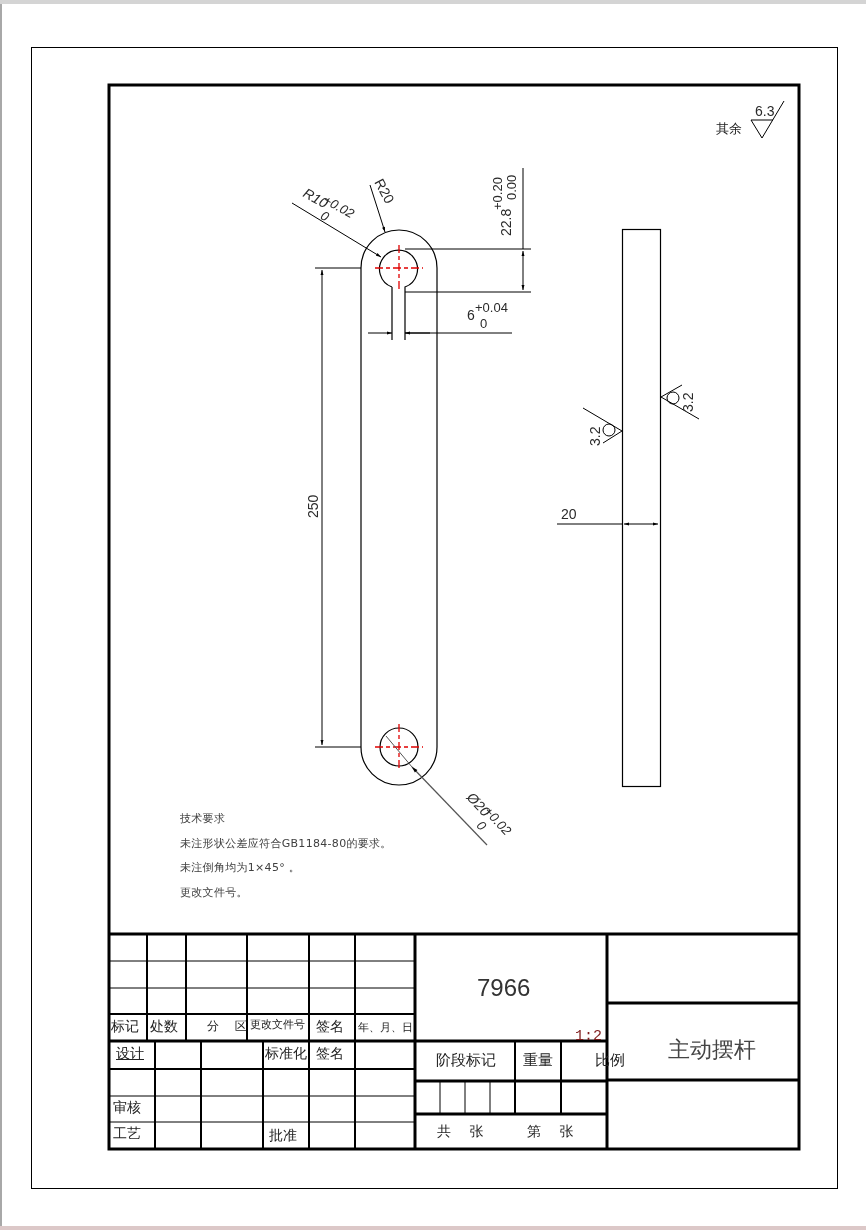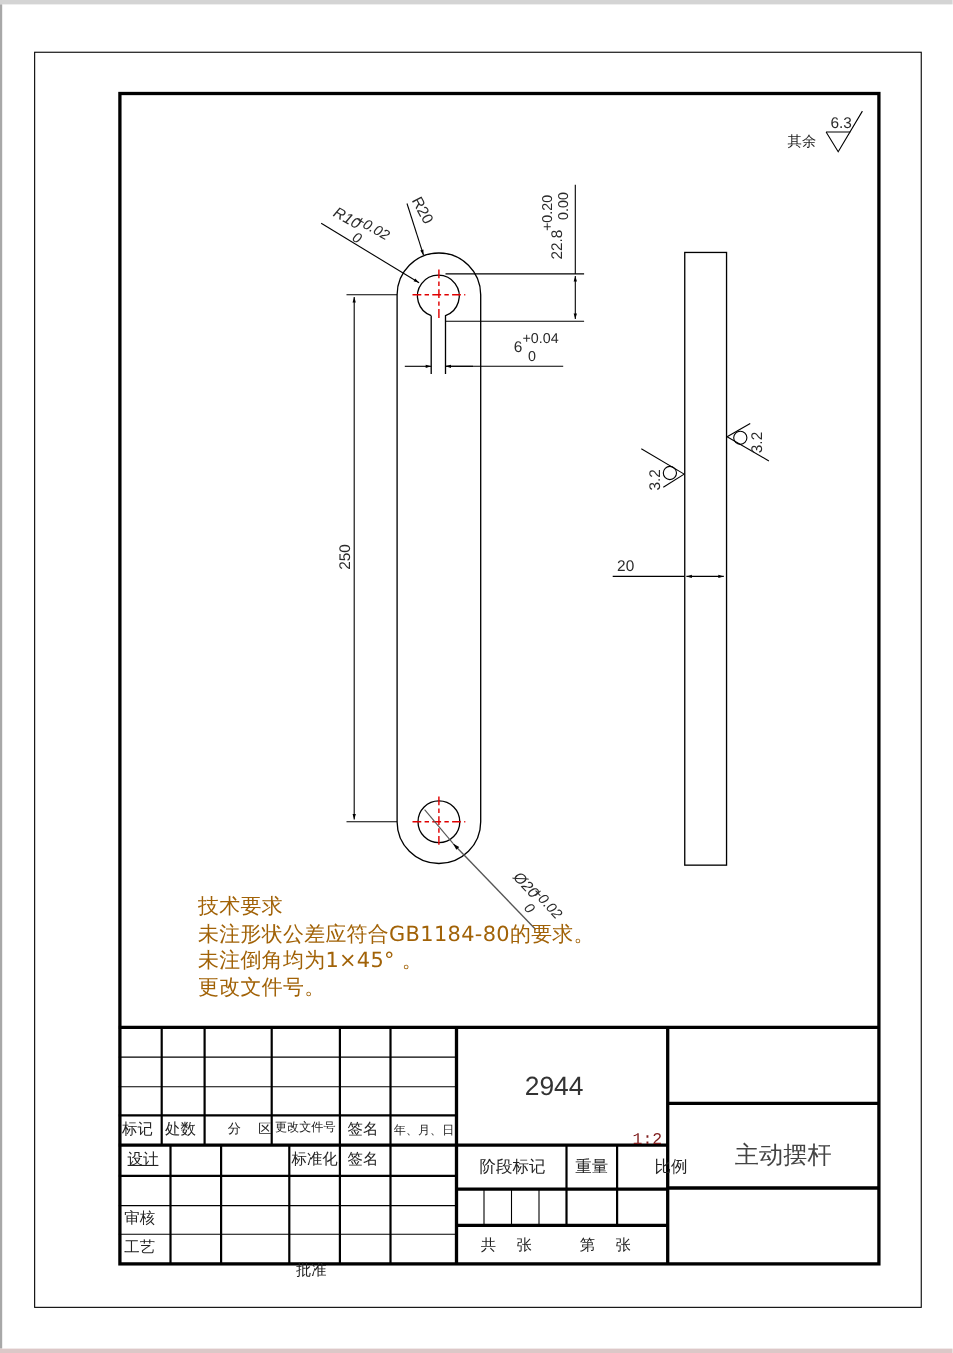--- a/index.html
+++ b/index.html
@@ -3,21 +3,21 @@
 <meta charset="utf-8">
 <style>
   html, body { margin:0; padding:0; background:#ffffff; }
   body { width:866px; height:1230px; position:relative; overflow:hidden;
          font-family:"DejaVu Sans", sans-serif; }
   .page-top-edge { position:absolute; left:0; top:0; width:866px; height:4px; background:#d4d4d4; }
   .page-left-edge { position:absolute; left:0; top:4px; width:2px; height:1222px; background:#a8a8a8; }
   .page-bottom-edge { position:absolute; left:0; top:1226px; width:866px; height:4px; background:#dcc8c8; }
   svg.drawing { position:absolute; left:0; top:0; }
   .dim { font-family:"Liberation Sans Narrow","Liberation Sans", sans-serif; fill:#2a2a2a; }
-  .req { position:absolute; left:180px; font-family:"DejaVu Sans", sans-serif; font-size:19px; color:#a16207; white-space:nowrap; letter-spacing:0.3px; }
+  .req { position:absolute; left:180px; font-family:"DejaVu Sans", sans-serif; font-size:11px; color:#404040; white-space:nowrap; letter-spacing:0.3px; }
   .cell-text { position:absolute; font-family:"DejaVu Sans", sans-serif; color:#222; white-space:nowrap; }
 </style>
 </head>
 <body>
 
 <div class="page-top-edge"></div>
 <div class="page-left-edge"></div>
 <div class="page-bottom-edge"></div>
 
 <svg class="drawing" width="866" height="1230" viewBox="0 0 866 1230">
@@ -171,23 +171,23 @@
 <div class="cell-text" style="left:194px;top:1018px;font-size:12px;margin-left:13px;">分　 区</div>
 <div class="cell-text" style="left:250px;top:1017px;font-size:11px;">更改文件号</div>
 <div class="cell-text" style="left:316px;top:1018px;font-size:14px;">签名</div>
 <div class="cell-text" style="left:358px;top:1020px;font-size:11px;">年、月、日</div>
 
 <div class="cell-text" style="left:116px;top:1045px;font-size:14px;text-decoration:underline;">设计</div>
 <div class="cell-text" style="left:265px;top:1045px;font-size:14px;">标准化</div>
 <div class="cell-text" style="left:316px;top:1045px;font-size:14px;">签名</div>
 <div class="cell-text" style="left:113px;top:1099px;font-size:14px;">审核</div>
 <div class="cell-text" style="left:113px;top:1125px;font-size:14px;">工艺</div>
-<div class="cell-text" style="left:269px;top:1127px;font-size:14px;margin-top:19px;">批准</div>
+<div class="cell-text" style="left:269px;top:1127px;font-size:14px;">批准</div>
 
-<div class="cell-text" style="left:477px;top:974px;font-size:24px;font-weight:300;color:#333;font-family:'Liberation Sans',sans-serif;">2944</div>
+<div class="cell-text" style="left:477px;top:974px;font-size:24px;font-weight:300;color:#333;font-family:'Liberation Sans',sans-serif;">7966</div>
 <div class="cell-text" style="left:436px;top:1051px;font-size:15px;">阶段标记</div>
 <div class="cell-text" style="left:523px;top:1051px;font-size:15px;">重量</div>
 <div class="cell-text" style="left:568px;top:1051px;font-size:15px;margin-left:27px;">比例</div>
 <div class="cell-text" style="left:575px;top:1028px;font-size:15px;color:#7f1d1d;font-family:Liberation Mono, monospace;">1:2</div>
 <div class="cell-text" style="left:437px;top:1123px;font-size:14px;">共　 张</div>
 <div class="cell-text" style="left:527px;top:1123px;font-size:14px;">第　 张</div>
 
 <div class="cell-text" style="left:668px;top:1035px;font-size:22px;color:#444;font-family:Liberation Mono, monospace;">主动摆杆</div>
 
 </body></html>

